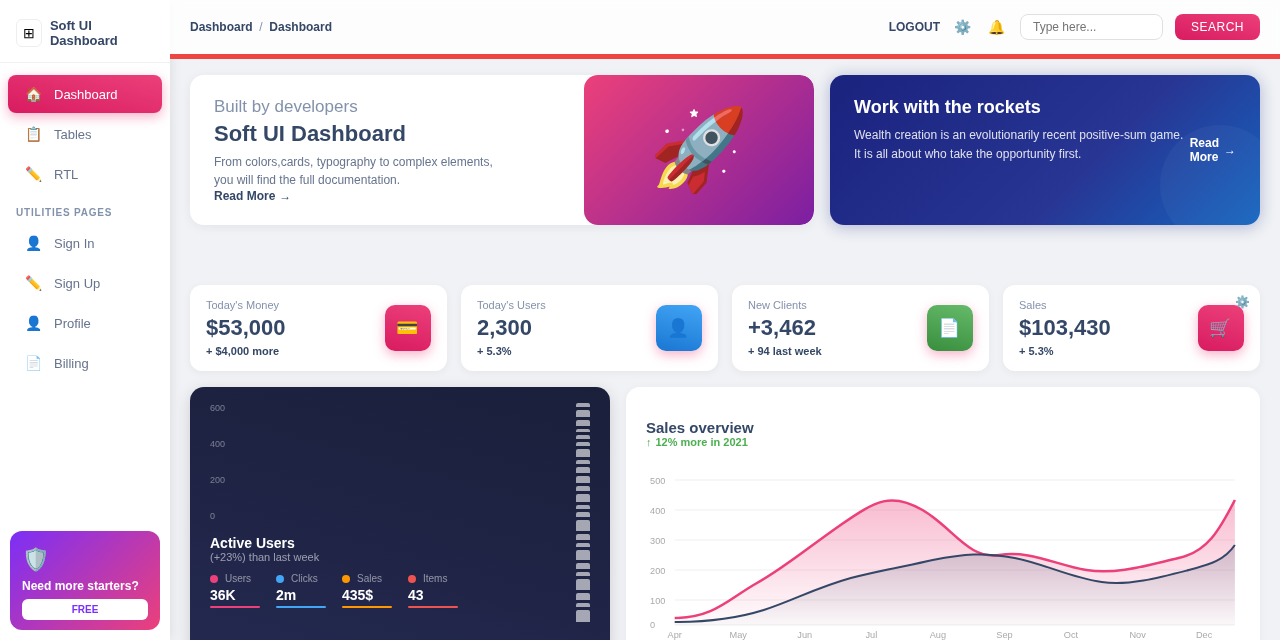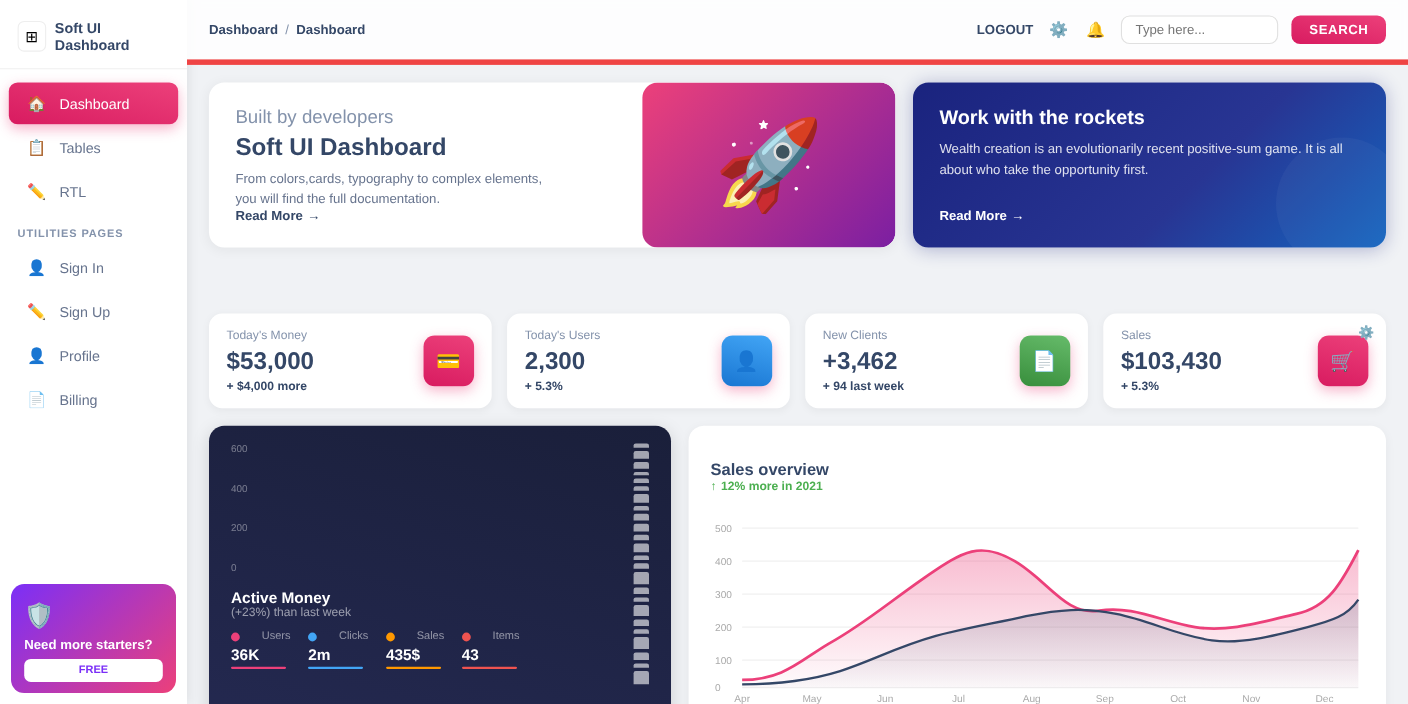--- a/index.html
+++ b/index.html
@@ -109,21 +109,21 @@
       width: 143px;
       background: #fff;
     }
     .header-search-btn {
       background: linear-gradient(195deg, #ec407a, #d81b60);
       color: #fff;
       border: none;
       border-radius: 8px;
       padding: 6px 16px;
       font-size: 12px;
-      font-weight: 700;
+      font-weight: 400;
       cursor: pointer;
       letter-spacing: 0.5px;
     }
 
     
     .content {
       flex: 1;
       overflow-y: auto;
       padding: 16px 20px;
       display: flex;
@@ -163,21 +163,21 @@
     }
     .rocket-svg { font-size: 80px; }
 
     .hero-dark-card {
       width: 430px;
       background: linear-gradient(135deg, #1a237e 0%, #283593 60%, #1565c0 100%);
       border-radius: 14px;
       padding: 22px 24px;
       color: #fff;
       display: flex;
-      flex-direction: column;
+      flex-direction: row;
       justify-content: space-between;
       box-shadow: 0 2px 16px rgba(26,35,126,0.3);
       position: relative;
       overflow: hidden;
     }
     .hero-dark-card::after {
       content: '';
       position: absolute;
       right: -20px; bottom: -20px;
       width: 120px; height: 120px;
@@ -266,21 +266,21 @@
     }
     .bar-chart-footer { margin-top: 12px; }
     .bar-chart-footer-title { font-size: 14px; font-weight: 700; color: #fff; }
     .bar-chart-footer-sub { font-size: 11px; color: rgba(255,255,255,0.55); }
     .bar-chart-legend {
       display: flex;
       gap: 16px;
       margin-top: 10px;
     }
     .legend-item { display: flex; flex-direction: column; gap: 3px; }
-    .legend-dot-row { display: flex; align-items: center; gap: 20px; text-align: center; }
+    .legend-dot-row { display: flex; align-items: center; gap: 7px; text-align: center; }
     .legend-dot { width: 8px; height: 8px; border-radius: 50%; }
     .legend-label { font-size: 10px; color: rgba(255,255,255,0.5); }
     .legend-value { font-size: 14px; font-weight: 700; color: #fff; }
     .legend-bar { height: 2px; width: 50px; border-radius: 2px; }
 
     
     .line-chart-card {
       flex: 1;
       background: #fff;
       border-radius: 14px;
@@ -460,21 +460,21 @@
             <div class="bar" style="height: 4px;"></div>
             <div class="bar" style="height: 10px;"></div>
             <div class="bar" style="height: 6px;"></div>
             <div class="bar" style="height: 4px;"></div>
             <div class="bar" style="height: 11px;"></div>
             <div class="bar" style="height: 7px;"></div>
             <div class="bar" style="height: 4px;"></div>
             <div class="bar" style="height: 12px;"></div>
           </div>
         <div class="bar-chart-footer">
-          <div class="bar-chart-footer-title">Active Money</div>
+          <div class="bar-chart-footer-title">Active Users</div>
           <div class="bar-chart-footer-sub">(+23%) than last week</div>
           <div class="bar-chart-legend">
             <div class="legend-item">
               <div class="legend-dot-row">
                 <div class="legend-dot" style="background:#ec407a;"></div>
                 <span class="legend-label">Users</span>
               </div>
               <div class="legend-value">36K</div>
               <div class="legend-bar" style="background:#ec407a;"></div>
             </div>

